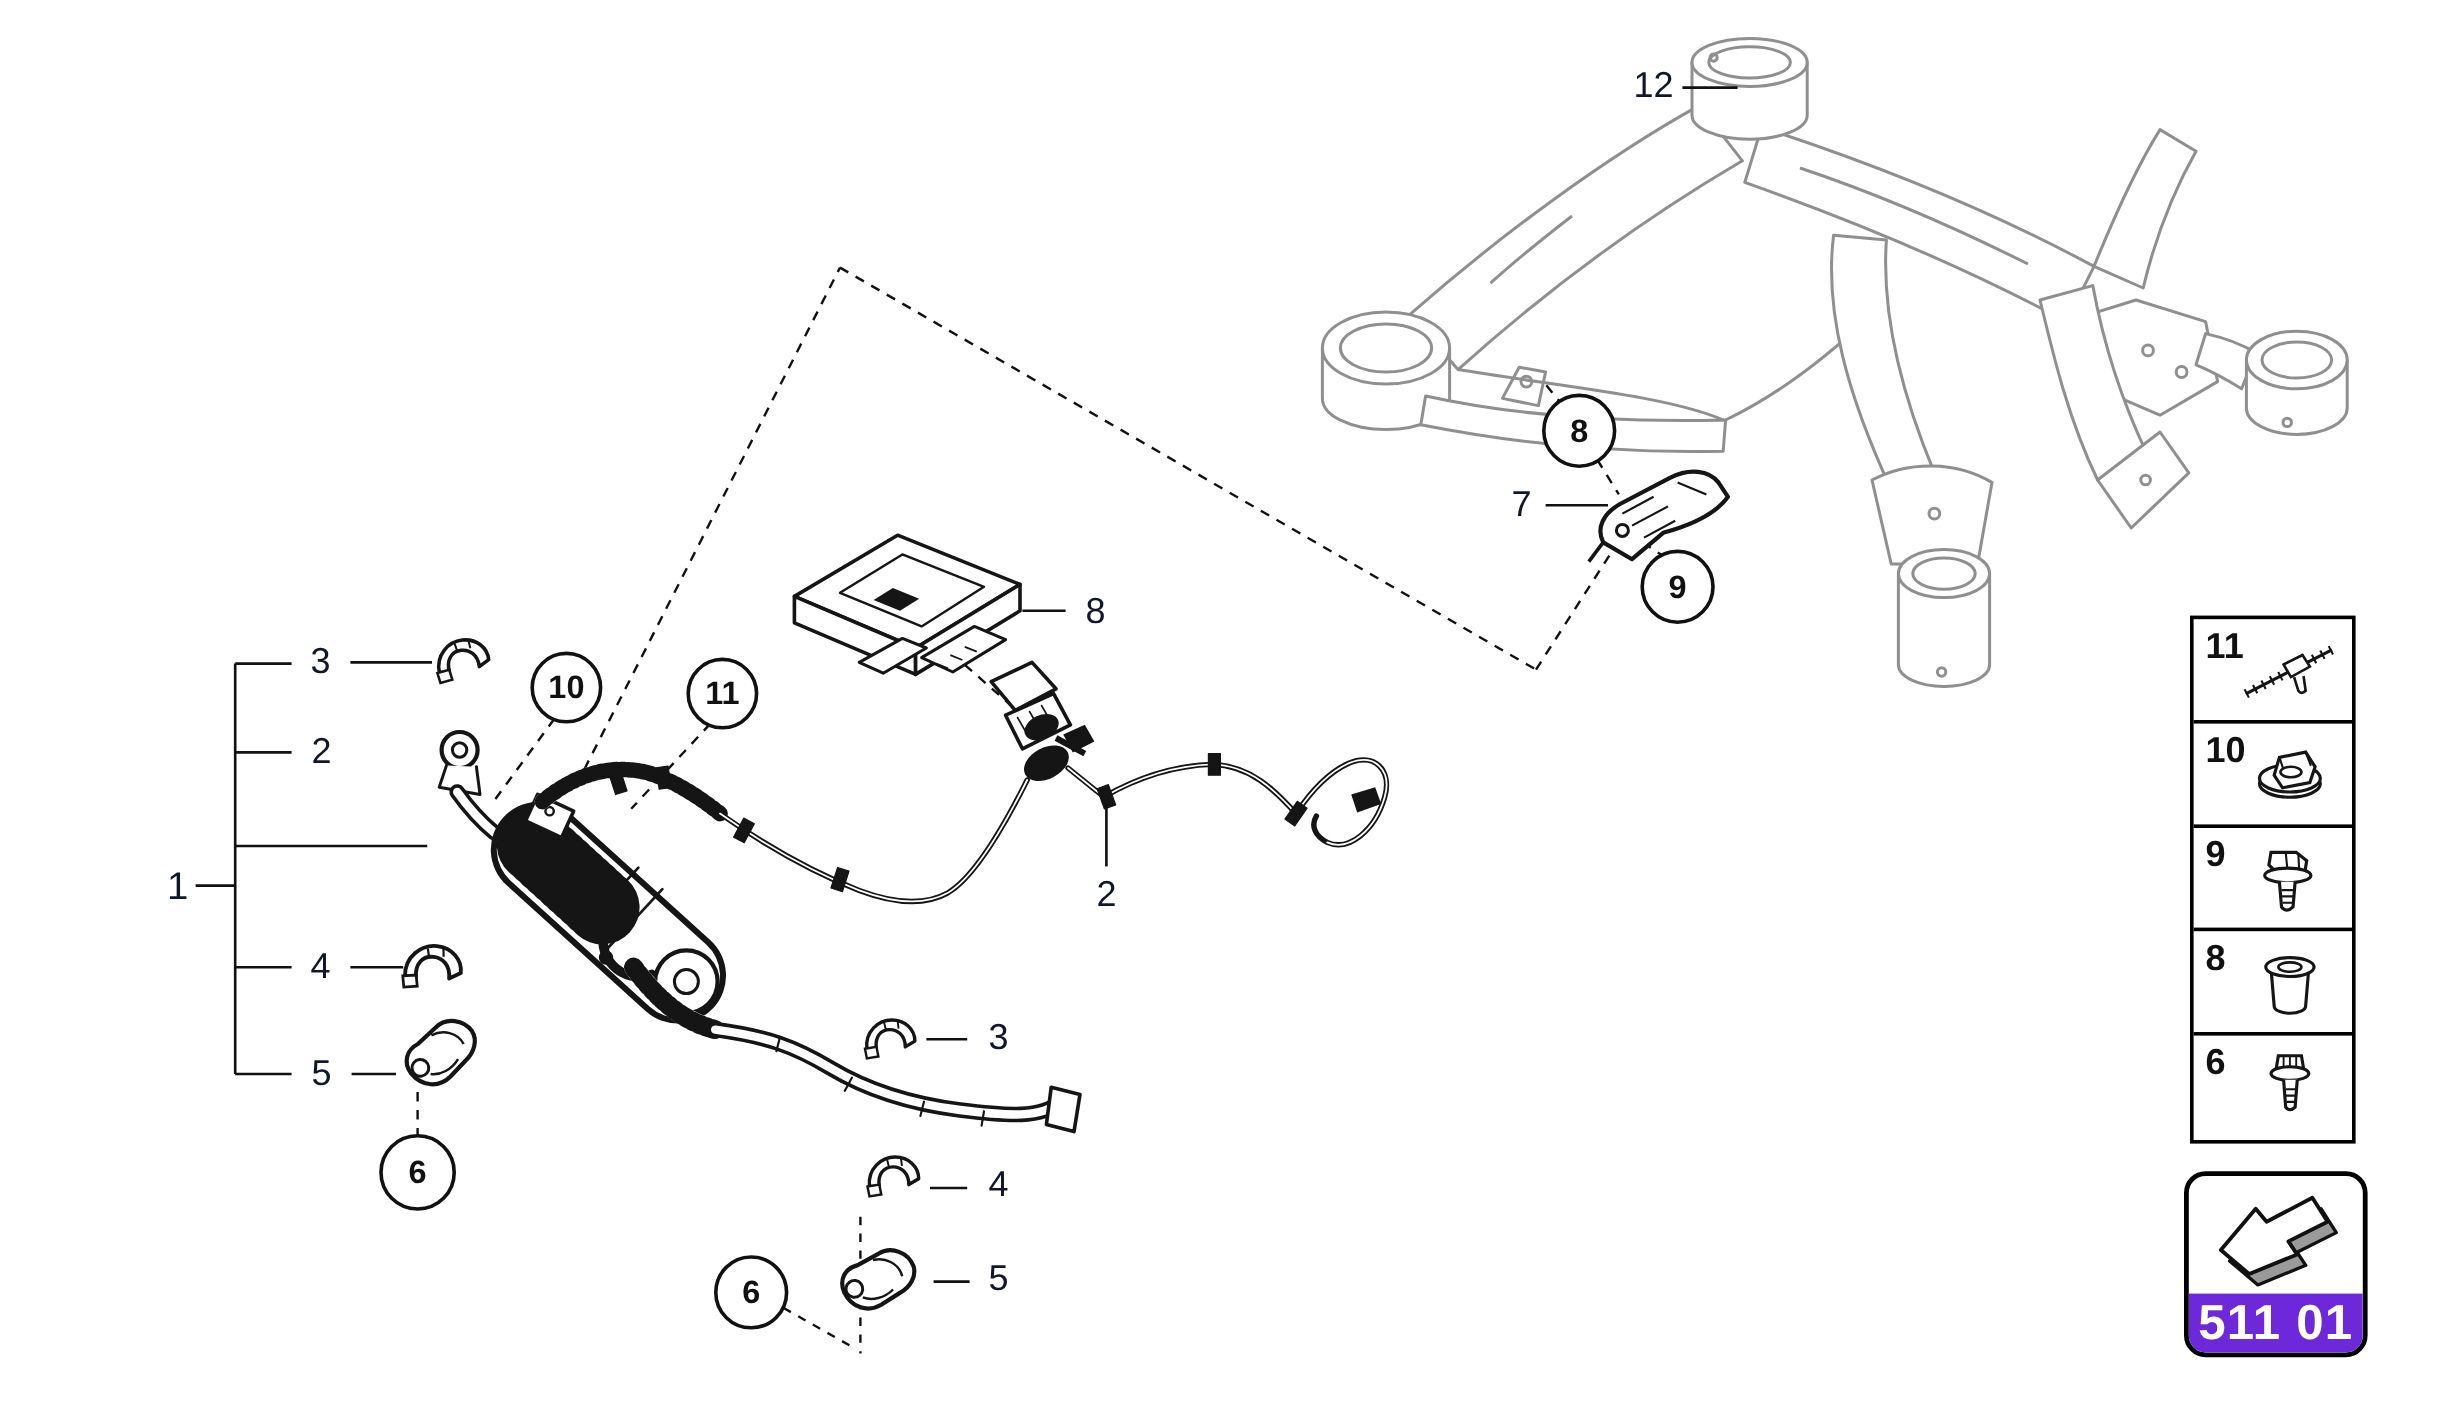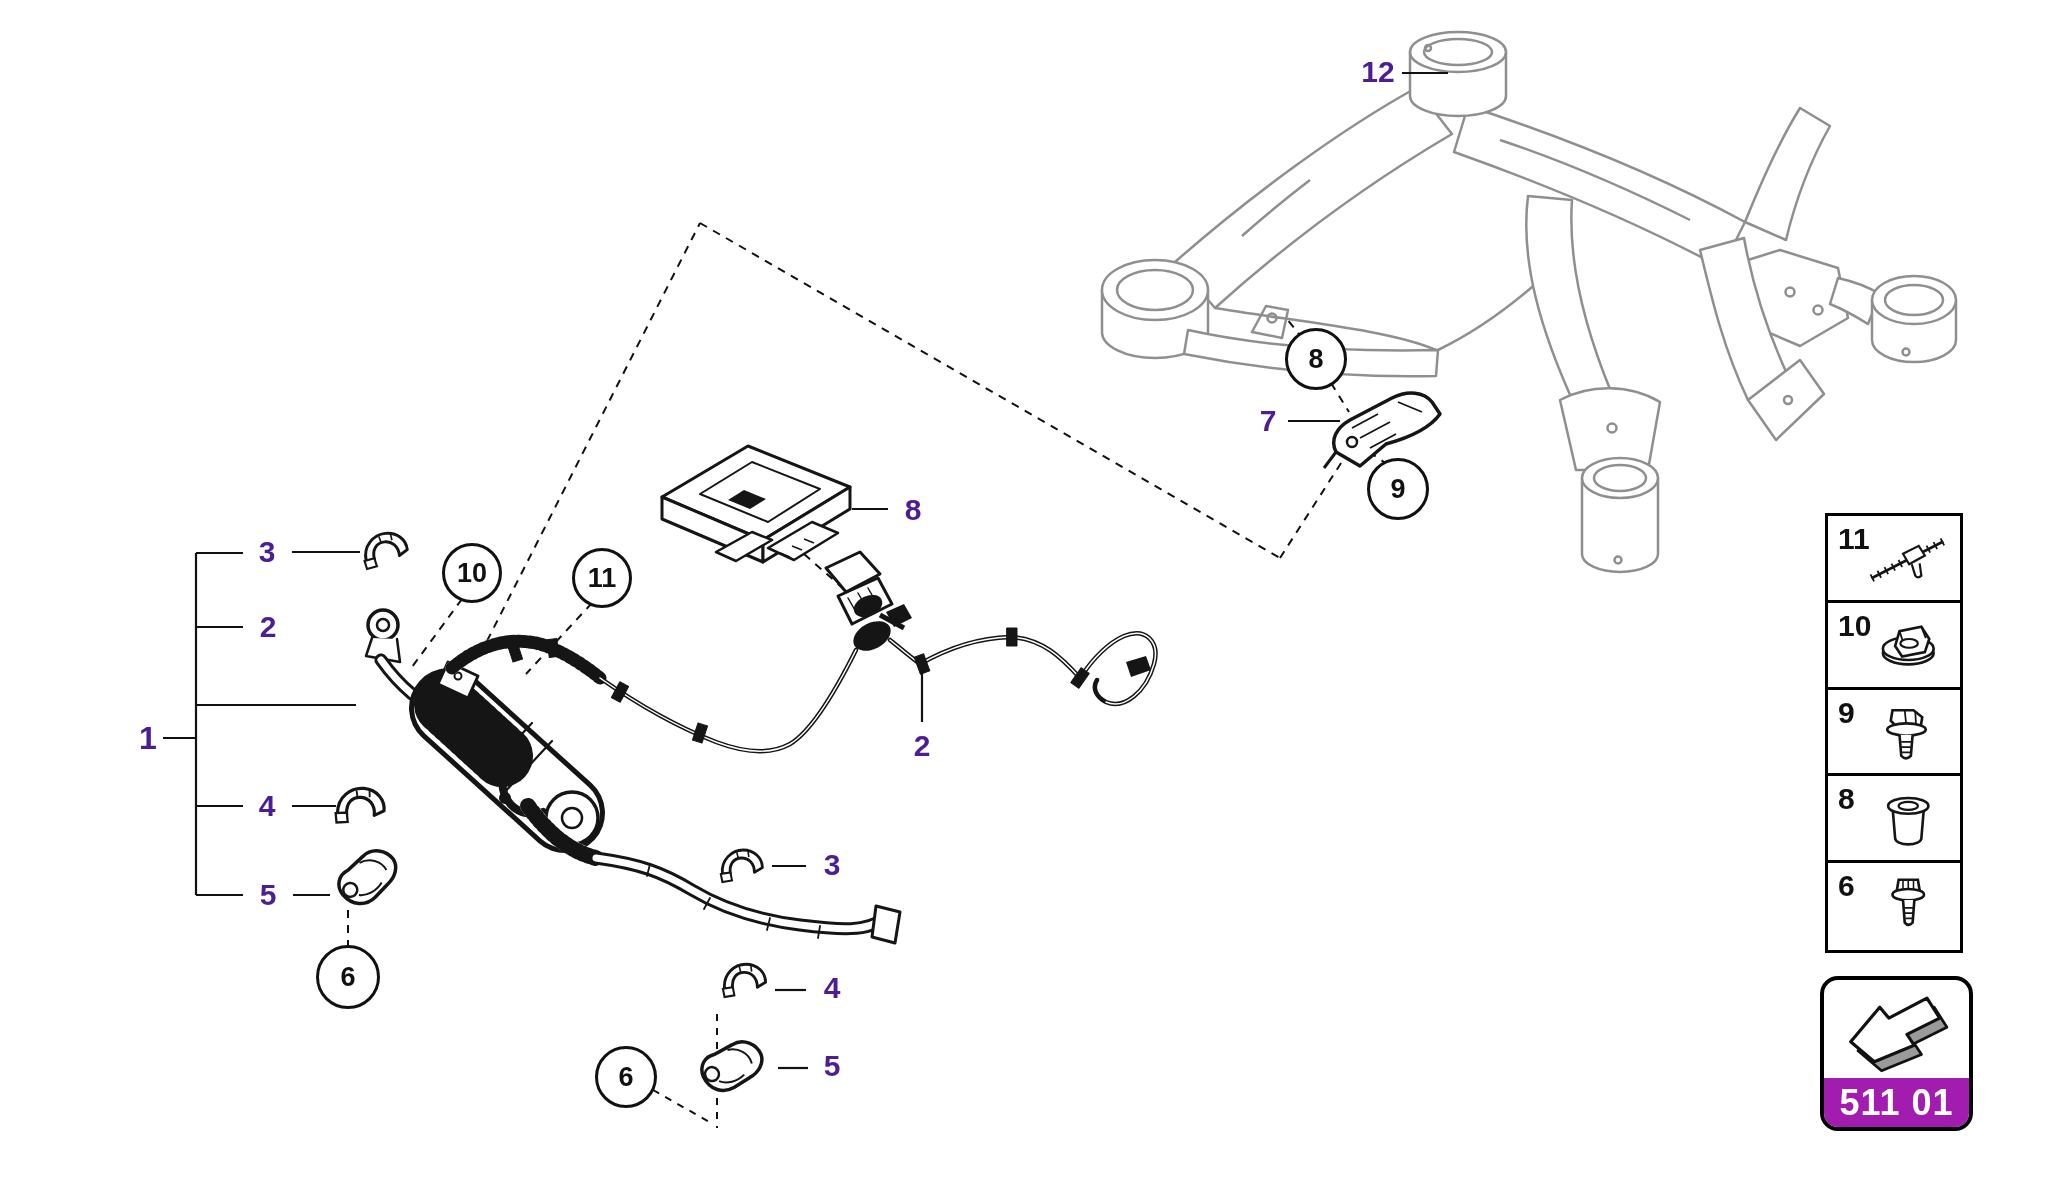--- a/index.html
+++ b/index.html
@@ -1,37 +1,37 @@
 <!DOCTYPE html>
 <html><head>
 <meta charset="utf-8">
 <style>
   html,body{margin:0;padding:0;background:#fff;}
   #stage{position:relative;width:2048px;height:1177px;background:#ffffff;overflow:hidden;
          font-family:"Liberation Sans","DejaVu Sans",sans-serif;}
   #art{position:absolute;left:0;top:0;}
-  .lbl{position:absolute;transform:translate(-50%,-50%);font-weight:700;font-size:30px;color:#4c1d95;
+  .lbl{position:absolute;transform:translate(-50%,-50%);font-weight:400;font-size:30px;color:#0f172a;
        line-height:1;white-space:nowrap;cursor:default;z-index:5;}
   .co{position:absolute;transform:translate(-50%,-50%);border:3.5px solid #111;border-radius:50%;
       background:#fff;display:flex;align-items:center;justify-content:center;
       font-weight:700;font-size:27px;color:#111;z-index:5;}
   
   #legend{position:absolute;left:1825px;top:513px;width:138px;height:440px;border:3px solid #000;
           background:#fff;box-sizing:border-box;z-index:4;}
   .leg-row{position:relative;height:86.8px;box-sizing:border-box;border-bottom:3px solid #000;}
   .leg-row:last-child{border-bottom:none;}
   .leg-num{position:absolute;left:10px;top:6px;font-weight:700;font-size:30px;color:#111;}
   .leg-ico{position:absolute;right:2px;top:8px;}
   
   #codebox{position:absolute;left:1820px;top:976px;width:153px;height:155px;border:4px solid #000;
            border-radius:18px;background:#fff;box-sizing:border-box;overflow:hidden;z-index:4;}
   #codebox .arrow-area{height:98px;display:flex;align-items:center;justify-content:center;}
-  #codebox .code-band{position:absolute;left:0;right:0;bottom:0;height:49px;background:#a21caf;
+  #codebox .code-band{position:absolute;left:0;right:0;bottom:0;height:49px;background:#6d28d9;
            color:#fff;display:flex;align-items:center;justify-content:center;
-           font-weight:700;font-size:36px;letter-spacing:1px;}
+           font-weight:700;font-size:41px;letter-spacing:1px;}
 </style>
 </head>
 <body>
 
 <div id="stage">
 
   <svg id="art" width="2048" height="1177" viewBox="0 0 2048 1177">
 
     <g stroke="#8f8f8f" stroke-width="2.5" fill="none" stroke-linejoin="round">
 

